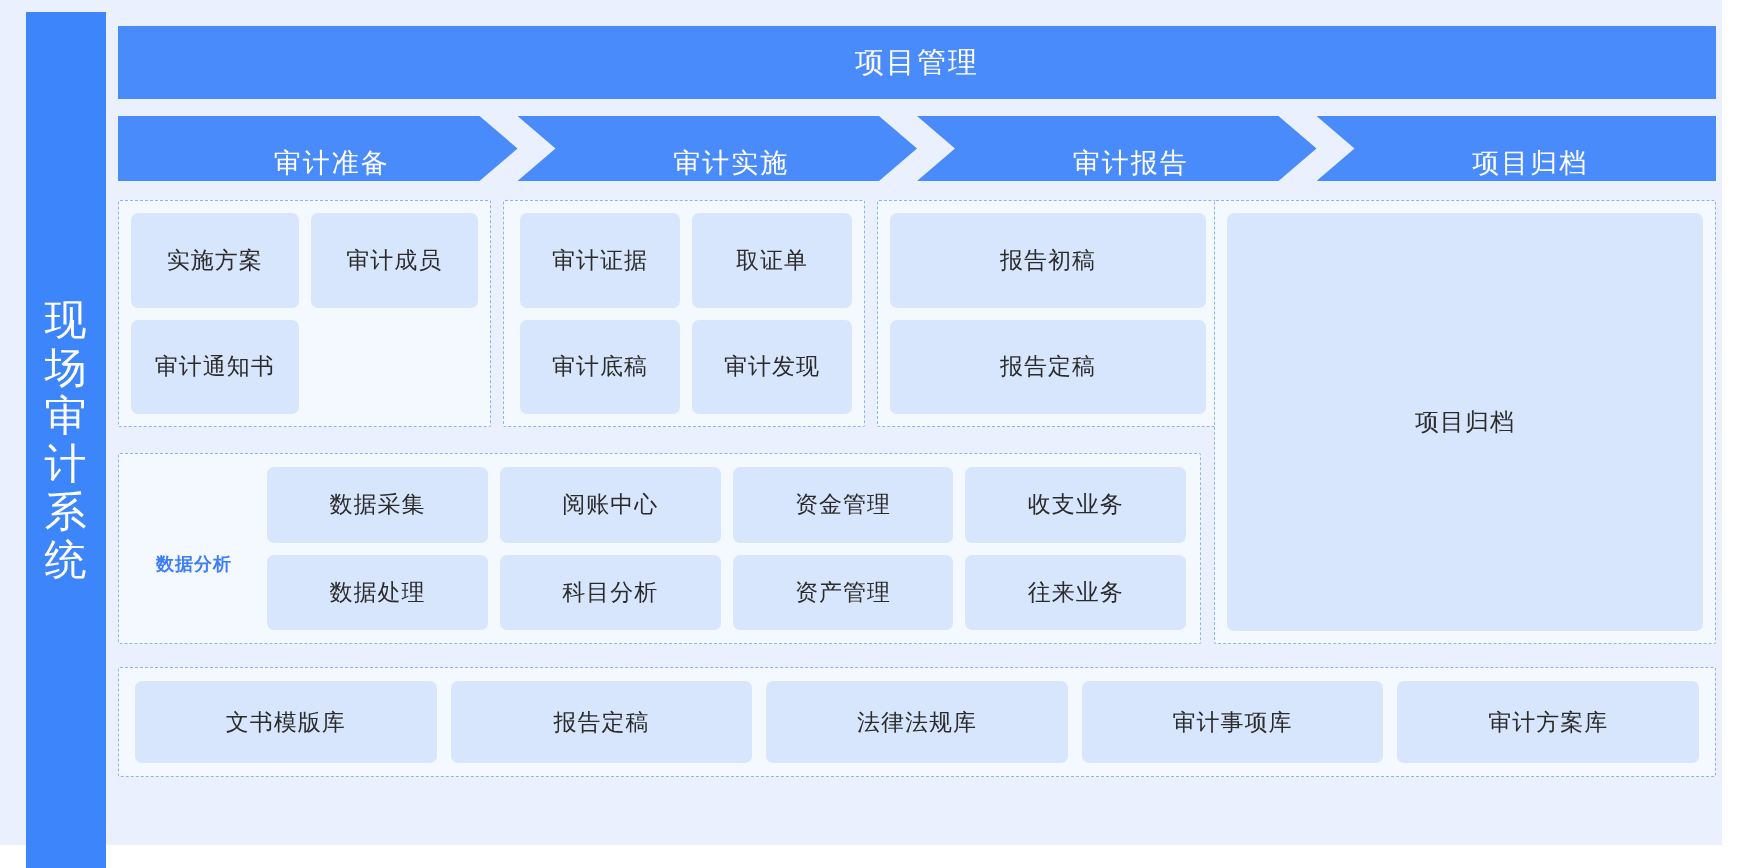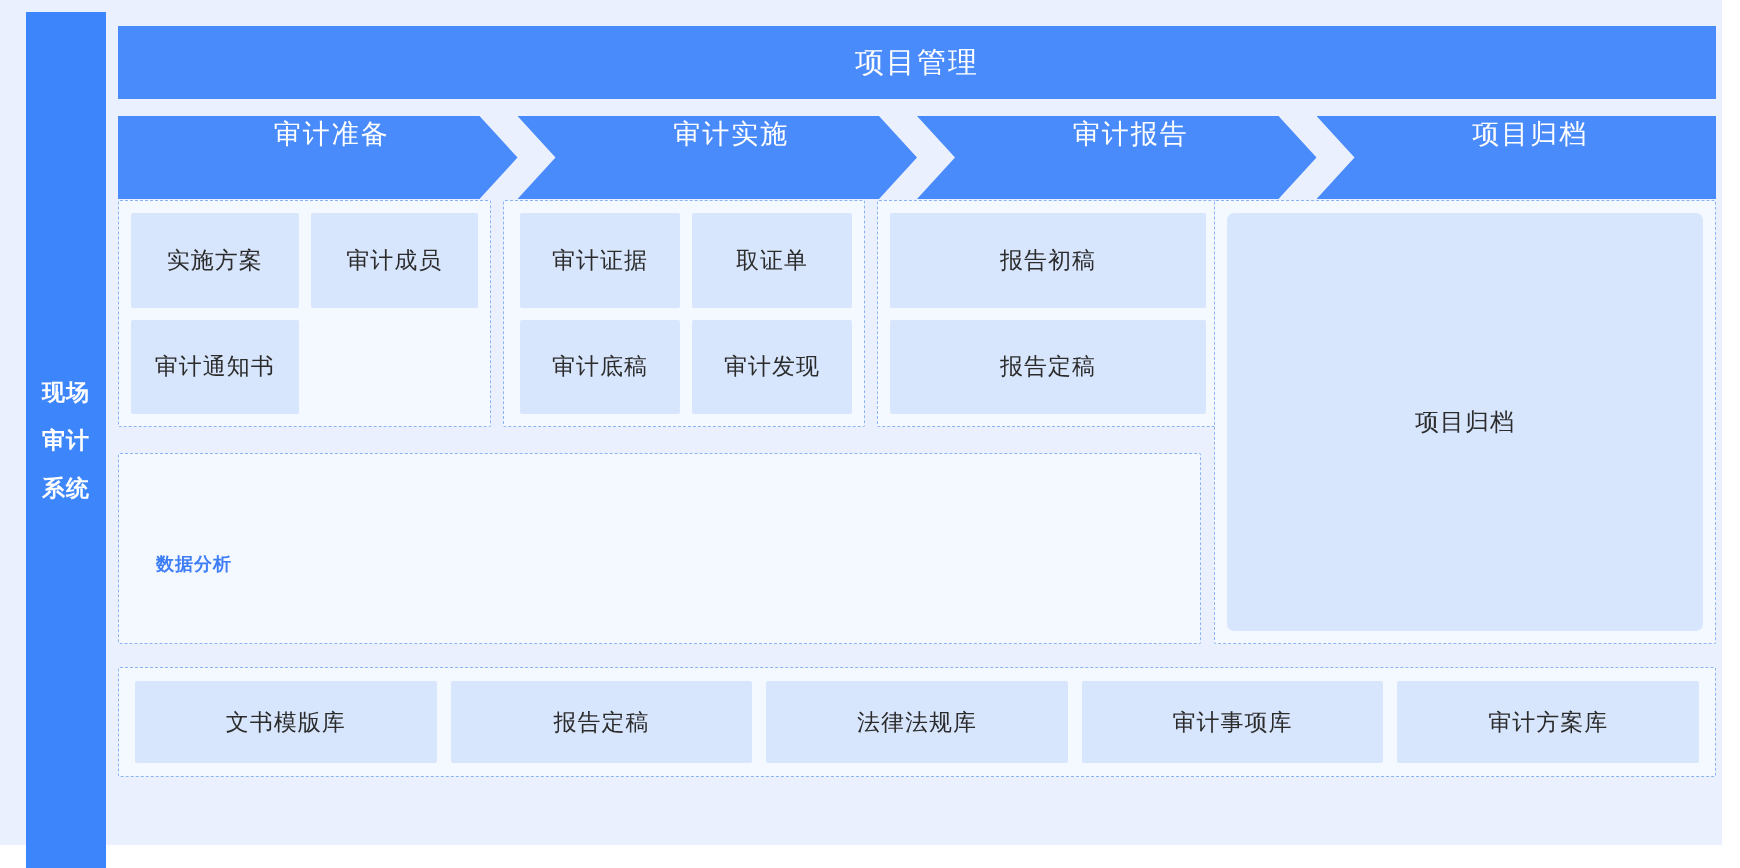--- a/index.html
+++ b/index.html
@@ -35,22 +35,22 @@
     top: 12px;
     width: 80px;
     height: 856px;
     background: #3d85fb;
     display: flex;
     align-items: center;
     justify-content: center;
   }
   .sysbar-text {
     color: #ffffff;
-    font-weight: bold;
-    font-size: 23px;
+    font-weight: normal;
+    font-size: 42px;
     line-height: 48px;
     letter-spacing: 1px;
     text-align: center;
     width: 66px;
     word-break: break-all;
   }
 
   
   .content {
     position: absolute;
@@ -85,24 +85,24 @@
     left: 0;
     top: 104px;
     width: 1598px;
     height: 70px;
     display: flex;
     gap: 3px;
   }
   .stage {
     position: relative;
     flex: 1 1 0;
-    height: 83px;
+    height: 65px;
     background: #4a8bfc;
     display: flex;
-    align-items: flex-start;
+    align-items: flex-end;
     justify-content: center;
     padding-left: 28px;
   }
   .stage-label {
     color: #ffffff;
     font-size: 27px;
     letter-spacing: 2px;
     position: relative;
     z-index: 2;
   }
@@ -146,21 +146,21 @@
   .phase-col.one-col {
     grid-template-columns: 1fr;
     grid-template-rows: 1fr 1fr;
   }
   .col-prep  { width: 373px; }
   .col-exec  { width: 362px; padding-left: 16px; }
   .col-report{ width: 342px; }
 
   .tile {
     background: #d8e6fd;
-    border-radius: 2px;
+    border-radius: 7px;
     display: flex;
     align-items: center;
     justify-content: center;
     color: #2b2b2b;
     font-size: 23px;
     letter-spacing: 1px;
   }
 
   
   .archive-box {
@@ -315,20 +315,30 @@
             <stop offset="0%" stop-color="#3d7ef8"></stop>
             <stop offset="100%" stop-color="#e3ecfe"></stop>
           </linearGradient>
         </defs>
         <polygon points="23,1 45,22 33,22 33,44 13,44 13,22 1,22" fill="url(#arrowGrad)"></polygon>
       </svg>
     </div>
 
     <div class="analysis-box">
       <div class="analysis-label">数据分析</div>
+      <div class="analysis-grid">
+        <div class="tile">数据采集</div>
+        <div class="tile">阅账中心</div>
+        <div class="tile">资金管理</div>
+        <div class="tile">收支业务</div>
+        <div class="tile">数据处理</div>
+        <div class="tile">科目分析</div>
+        <div class="tile">资产管理</div>
+        <div class="tile">往来业务</div>
+      </div>
     </div>
 
     <div class="library-box">
       <div class="library-grid">
         <div class="tile">文书模版库</div>
         <div class="tile">报告定稿</div>
         <div class="tile">法律法规库</div>
         <div class="tile">审计事项库</div>
         <div class="tile">审计方案库</div>
       </div>

